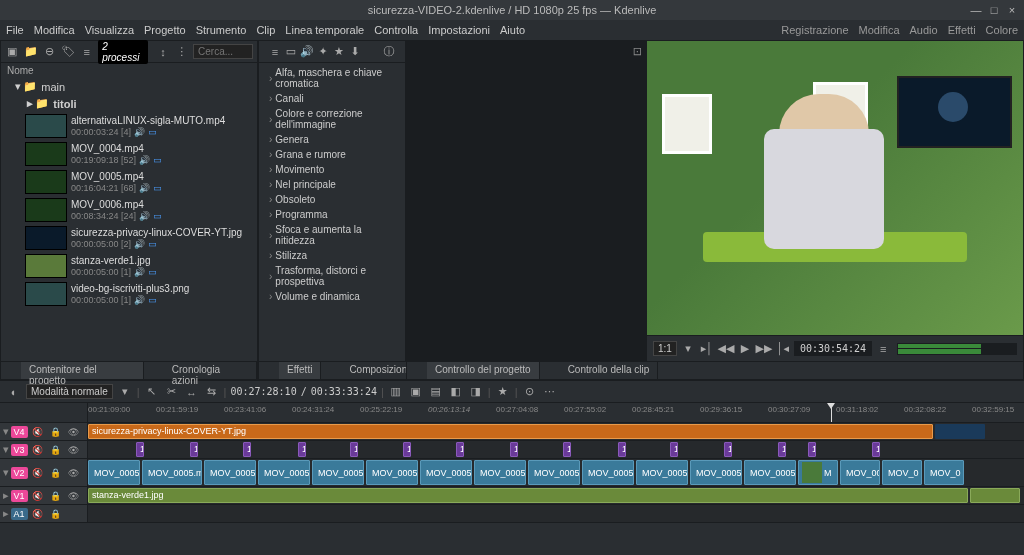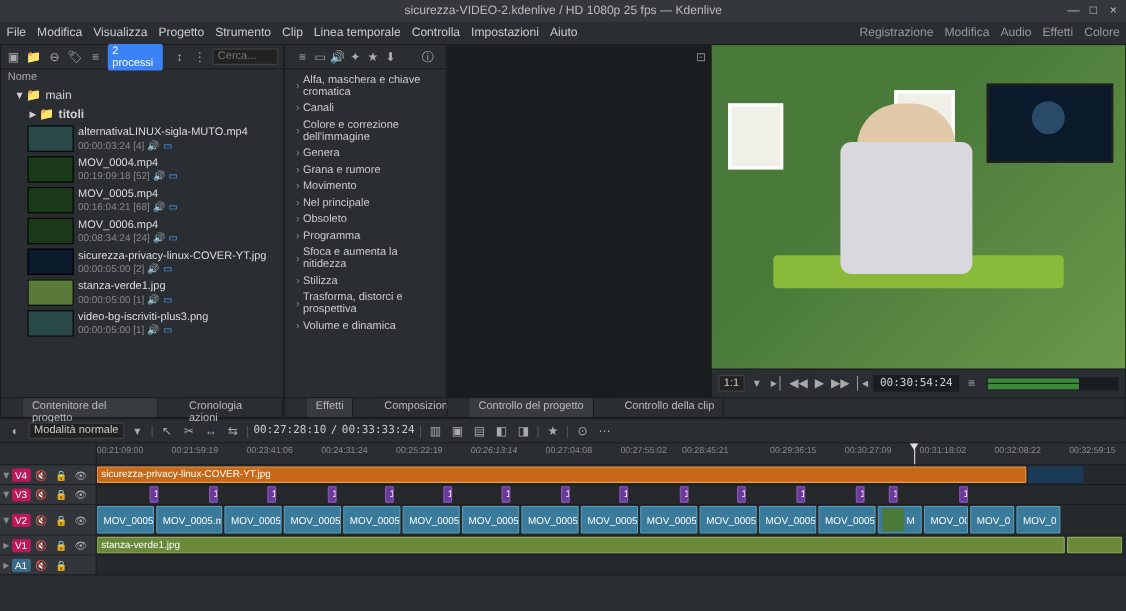--- a/index.html
+++ b/index.html
@@ -12,21 +12,21 @@
 .menu-bar span { color: #ccc; font-size: 11px; cursor: pointer; }
 .menu-bar .right { margin-left: auto; display: flex; gap: 10px; }
 .menu-bar .right span { color: #999; }
 .workspace { display: flex; height: 340px; }
 .panel { background: #2a2e32; border: 1px solid #1a1d20; display: flex; flex-direction: column; }
 .bin-panel { width: 258px; }
 .effects-panel { width: 148px; }
 .monitor-panel { flex: 1; }
 .toolbar-row { height: 22px; display: flex; align-items: center; gap: 4px; padding: 0 4px; border-bottom: 1px solid #1a1d20; }
 .icon-btn { width: 16px; height: 16px; display: flex; align-items: center; justify-content: center; color: #aaa; cursor: pointer; font-size: 11px; }
-.proc-combo { background: #3b82f6; color: #fff; padding: 1px 4px; font-size: 10px; border-radius: 2px; cursor: pointer; }
+.proc-combo { background: #000000; color: #fff; padding: 1px 4px; font-size: 10px; border-radius: 2px; cursor: pointer; font-style: italic; }
 .search-input { background: #222; border: 1px solid #444; color: #999; padding: 1px 4px; font-size: 10px; width: 60px; }
 .bin-header { padding: 2px 6px; font-size: 10px; color: #aaa; }
 .bin-tree { flex: 1; overflow-y: auto; }
 .tree-folder { padding: 2px 6px 2px 14px; font-size: 11px; cursor: pointer; display: flex; align-items: center; gap: 4px; }
 .tree-folder.bold { font-weight: bold; }
 .clip-item { display: flex; gap: 4px; padding: 2px 4px 2px 24px; align-items: center; cursor: pointer; }
 .clip-thumb { width: 42px; height: 24px; background: #1a3a1a; flex-shrink: 0; border: 1px solid #000; }
 .clip-thumb.img { background: #2a4a4a; }
 .clip-thumb.dark { background: #0a1a2a; }
 .clip-thumb.room { background: #5a7a3a; }
@@ -67,21 +67,21 @@
 .ruler-headers { width: 88px; flex-shrink: 0; border-right: 1px solid #1a1d20; }
 .ruler-ticks { flex: 1; position: relative; overflow: hidden; }
 .ruler-tick { position: absolute; top: 2px; font-size: 8px; color: #888; white-space: nowrap; }
 .playhead { position: absolute; top: 0; bottom: -140px; width: 1px; background: #ddd; z-index: 5; }
 .playhead::before { content: ""; position: absolute; top: 0; left: -4px; width: 0; height: 0; border-left: 4px solid transparent; border-right: 4px solid transparent; border-top: 6px solid #ddd; }
 .tracks { flex: 1; overflow: hidden; position: relative; }
 .track { display: flex; border-bottom: 1px solid #1a1d20; }
 .track-header { width: 88px; flex-shrink: 0; background: #32363a; display: flex; align-items: center; gap: 2px; padding: 0 3px; border-right: 1px solid #1a1d20; }
 .track-header .expand { color: #888; cursor: pointer; }
 .track-label { font-size: 9px; padding: 1px 3px; border-radius: 2px; }
-.track-label.v { background: #be185d; color: #fff; }
+.track-label.v { background: #ec4899; color: #fff; }
 .track-label.a { background: #3a6a8a; color: #fff; }
 .track-header .icon-btn { font-size: 9px; }
 .track-content { flex: 1; position: relative; background: #26292c; overflow: hidden; }
 .track.h18 { height: 18px; }
 .track.h28 { height: 28px; }
 .clip-bar { position: absolute; top: 1px; bottom: 1px; border-radius: 1px; overflow: hidden; font-size: 9px; color: #fff; padding: 1px 3px; white-space: nowrap; }
 .clip-orange { background: #c8691a; border: 1px solid #e89a4a; }
 .clip-purple { background: #6a3a9a; border: 1px solid #8a5aba; width: 6px; }
 .clip-video { background: #3a7a9a; border: 1px solid #5a9aba; display: flex; align-items: center; gap: 2px; }
 .clip-video .mini-thumb { width: 20px; height: 100%; background: #4a7a3a; }
@@ -297,21 +297,21 @@
     <div class="ruler-ticks" id="ruler-ticks">
       <div class="playhead" style="left:743px"></div>
     <div class="ruler-tick" style="left: 0px;">00:21:09:00</div>
         <div class="ruler-tick" style="left: 68px;">00:21:59:19</div>
         <div class="ruler-tick" style="left: 136px;">00:23:41:06</div>
         <div class="ruler-tick" style="left: 204px;">00:24:31:24</div>
         <div class="ruler-tick" style="left: 272px;">00:25:22:19</div>
         <div class="ruler-tick" style="left: 340px; font-style: italic;">00:26:13:14</div>
         <div class="ruler-tick" style="left: 408px;">00:27:04:08</div>
         <div class="ruler-tick" style="left: 476px;">00:27:55:02</div>
-        <div class="ruler-tick" style="left: 532px;">00:28:45:21</div>
+        <div class="ruler-tick" style="left: 544px;">00:28:45:21</div>
         <div class="ruler-tick" style="left: 612px;">00:29:36:15</div>
         <div class="ruler-tick" style="left: 680px;">00:30:27:09</div>
         <div class="ruler-tick" style="left: 748px;">00:31:18:02</div>
         <div class="ruler-tick" style="left: 816px;">00:32:08:22</div>
         <div class="ruler-tick" style="left: 884px;">00:32:59:15</div>
       </div>
   </div>
   <div class="tracks">
     <div class="track h18">
       <div class="track-header">

